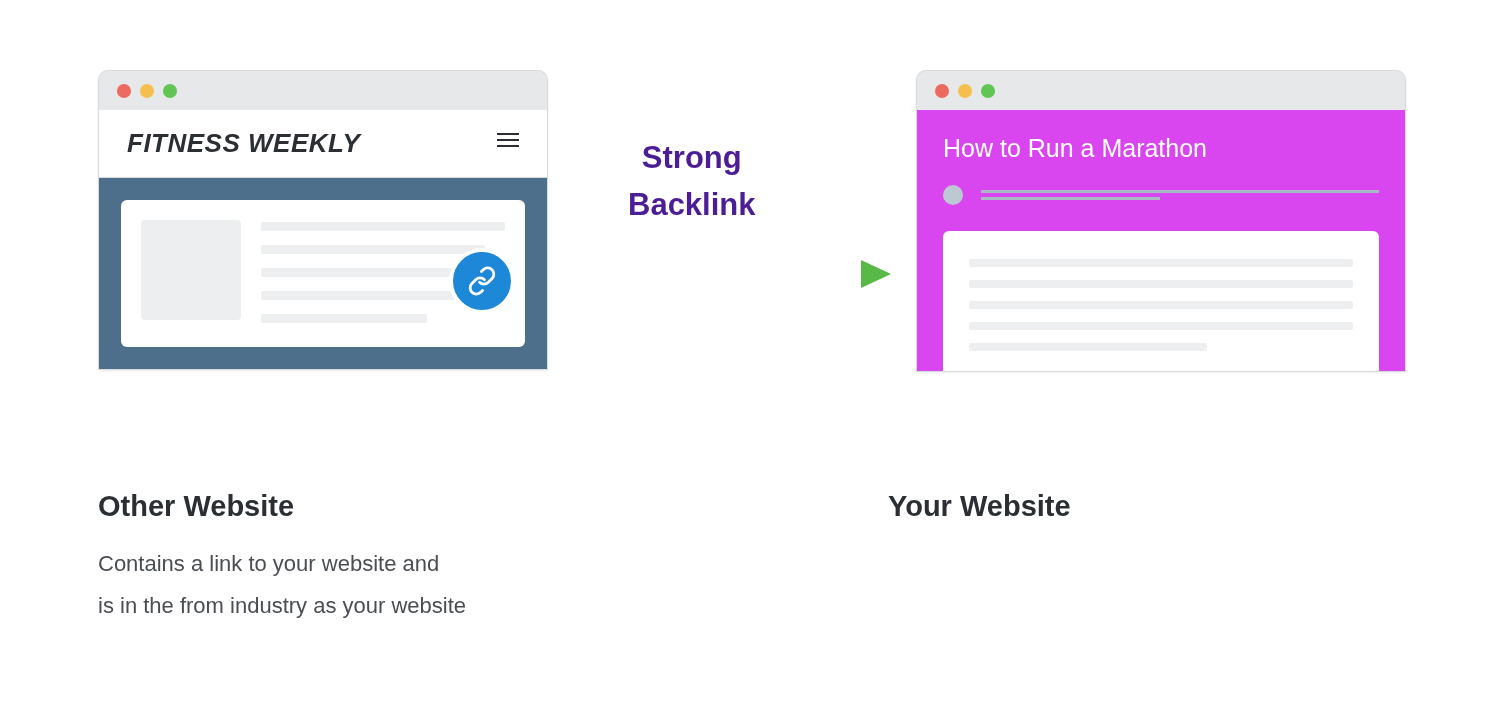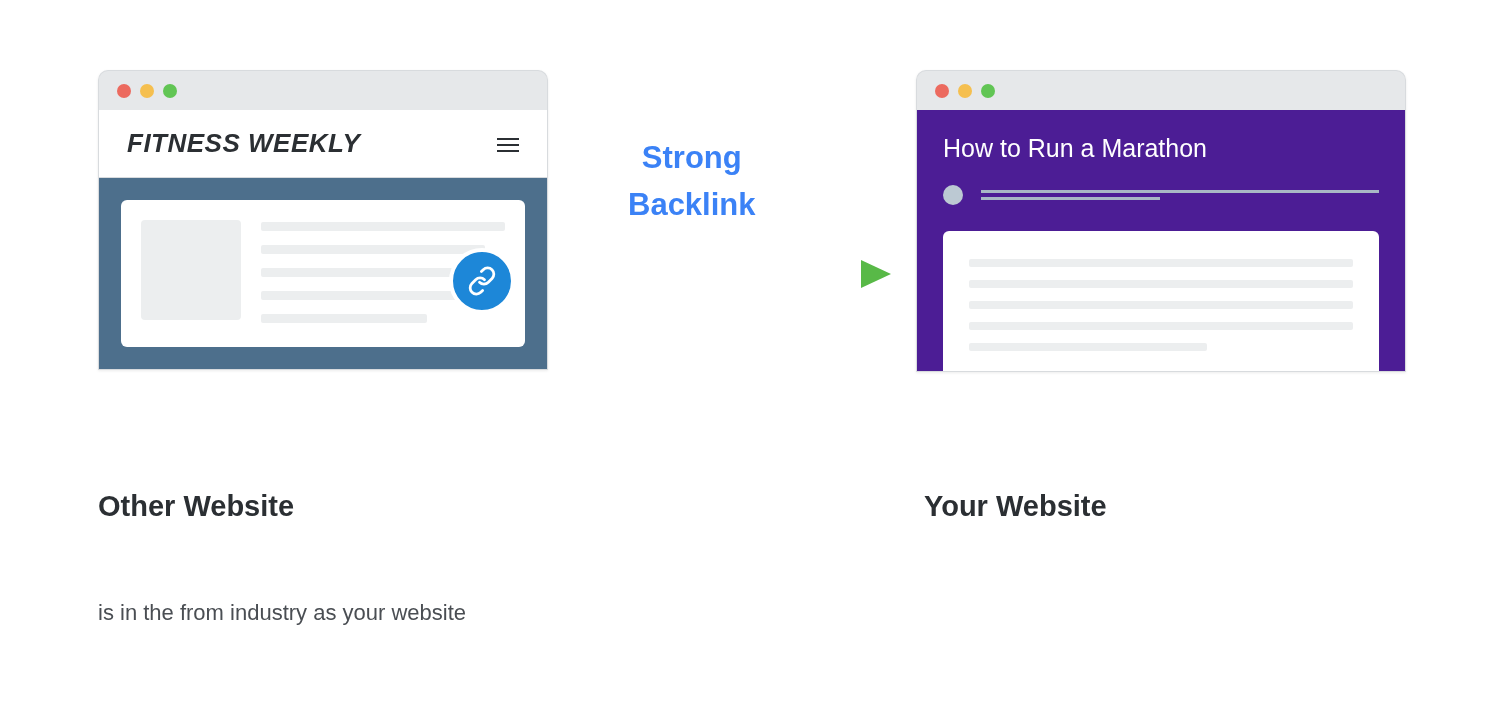--- a/index.html
+++ b/index.html
@@ -51,21 +51,21 @@
     .window-left {
       left: 98px;
       top: 70px;
       width: 450px;
     }
     .left-header {
       background: #ffffff;
       border: 1px solid #d8dbde;
       border-top: none;
       display: flex;
-      align-items: flex-end;
+      align-items: flex-start;
       justify-content: space-between;
       padding: 18px 28px 18px 28px;
     }
     .left-site-title {
       font-weight: 800;
       font-style: italic;
       font-size: 26px;
       color: #2b2f33;
       letter-spacing: 0.5px;
     }
@@ -124,21 +124,21 @@
       border: 4px solid #ffffff;
     }
 
     
     .window-right {
       left: 916px;
       top: 70px;
       width: 490px;
     }
     .right-body {
-      background: #4c1d95;
+      background: #d946ef;
       padding: 24px 26px 0 26px;
       border: 1px solid #d8dbde;
       border-top: none;
     }
     .right-title {
       color: #ffffff;
       font-size: 25px;
       font-weight: 500;
       margin-bottom: 22px;
     }
@@ -195,47 +195,47 @@
       width: 425px;
       height: 40px;
     }
 
     
     .center-label {
       position: absolute;
       left: 628px;
       top: 135px;
       text-align: center;
-      color: #3b82f6;
+      color: #4c1d95;
     }
     .center-label div {
       font-size: 31px;
       font-weight: 700;
       line-height: 1.5;
     }
 
     
     .desc {
       position: absolute;
       color: #2b2f33;
     }
     .desc-left {
       left: 98px;
       top: 490px;
       width: 500px;
     }
     .desc-right {
-      left: 924px;
+      left: 888px;
       top: 490px;
       width: 500px;
     }
     .desc-title {
       font-size: 29px;
       font-weight: 700;
-      margin-bottom: 27px;
+      margin-bottom: 20px;
     }
     .desc-body {
       font-size: 22px;
       font-weight: 400;
       color: #4a4e53;
       line-height: 1.9;
     }
     .green-word {
       color: #3fb247;
     }
@@ -321,21 +321,21 @@
         <div class="r-line full"></div>
         <div class="r-line full"></div>
         <div class="r-line short"></div>
       </div>
     </div>
   </div>
 
   <div class="desc desc-left">
     <div class="desc-title">Other Website</div>
     <div class="desc-body">
-      <br>
+      <span>Contains a link to your website and</span><br>
       <span>is in the from industry as your website</span>
     </div>
   </div>
 
   <div class="desc desc-right">
     <div class="desc-title">Your Website</div>
   </div>
 
 </div>
 

